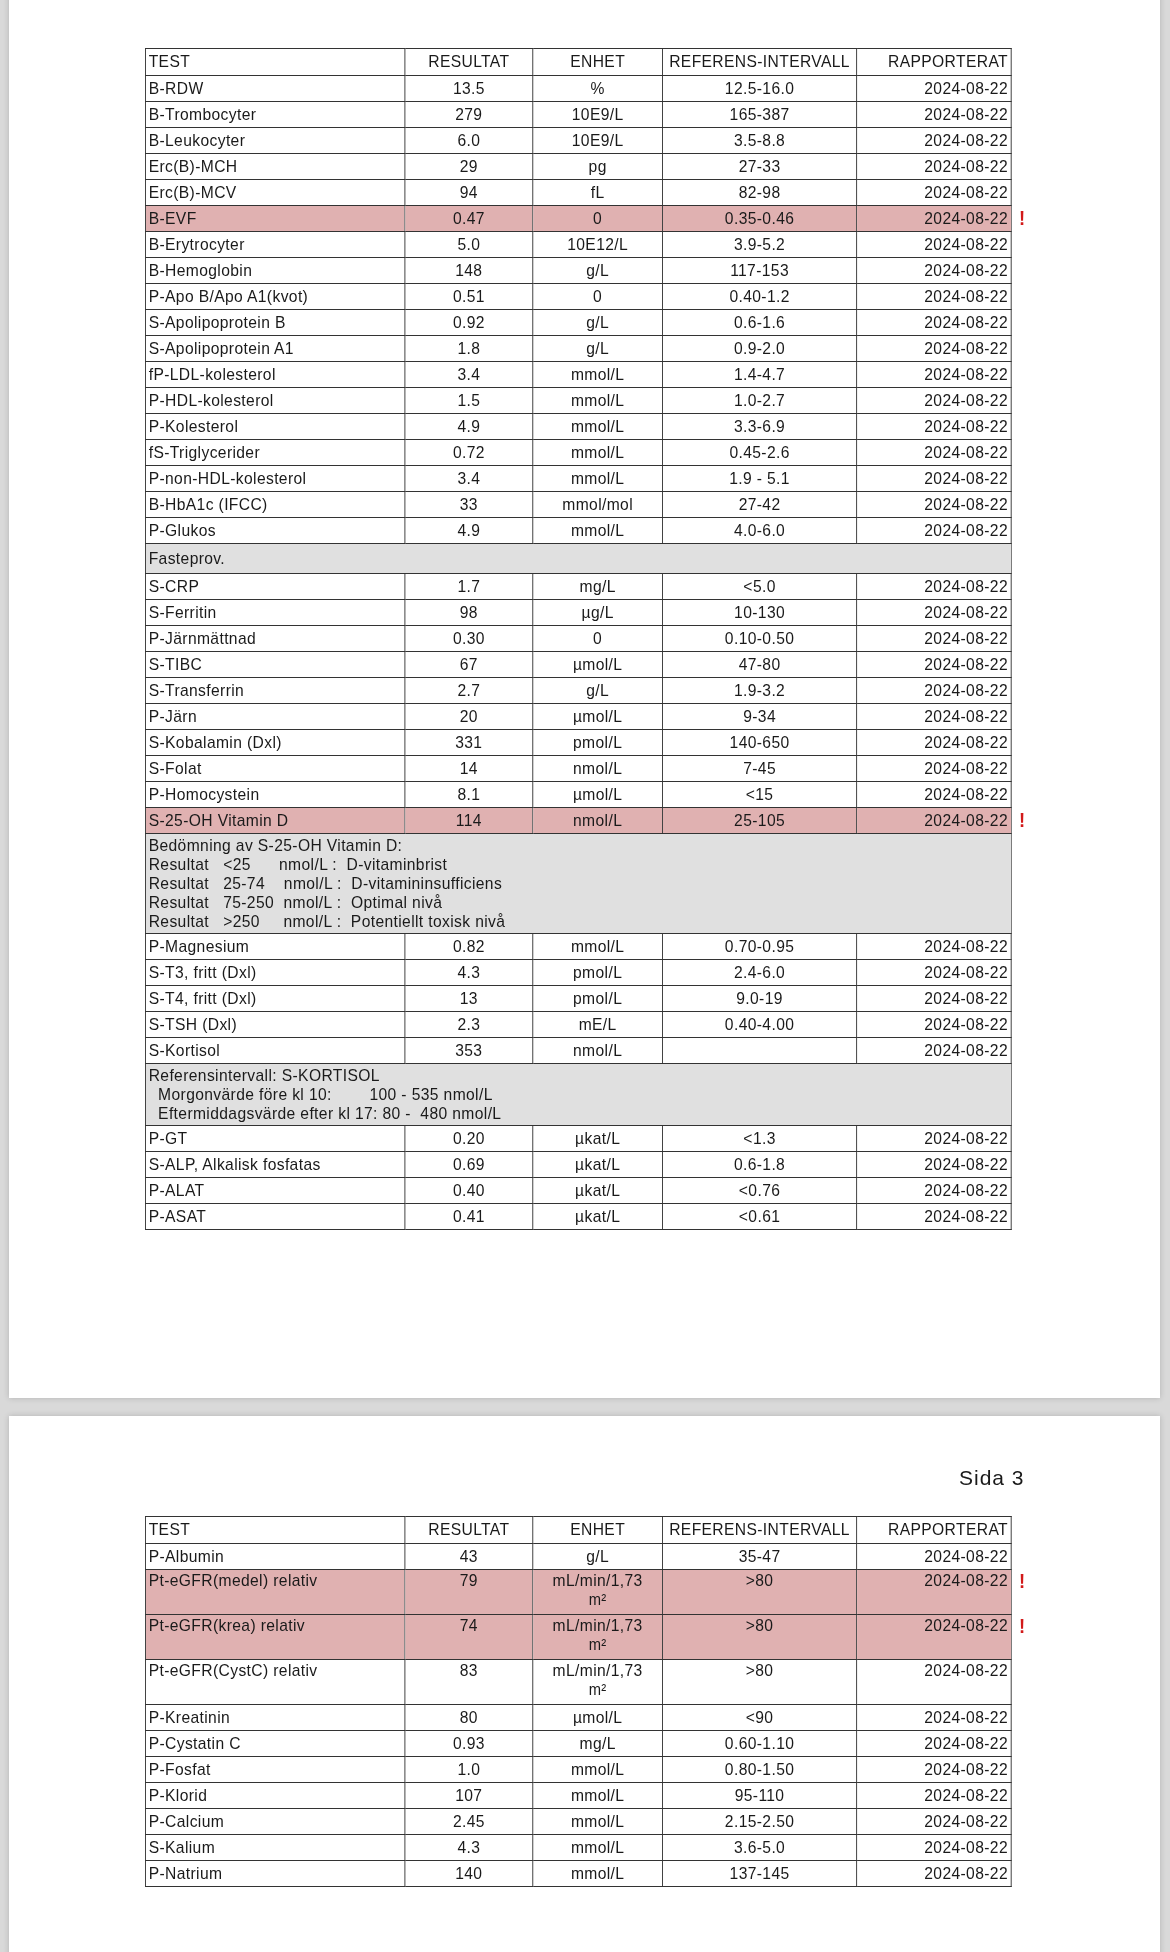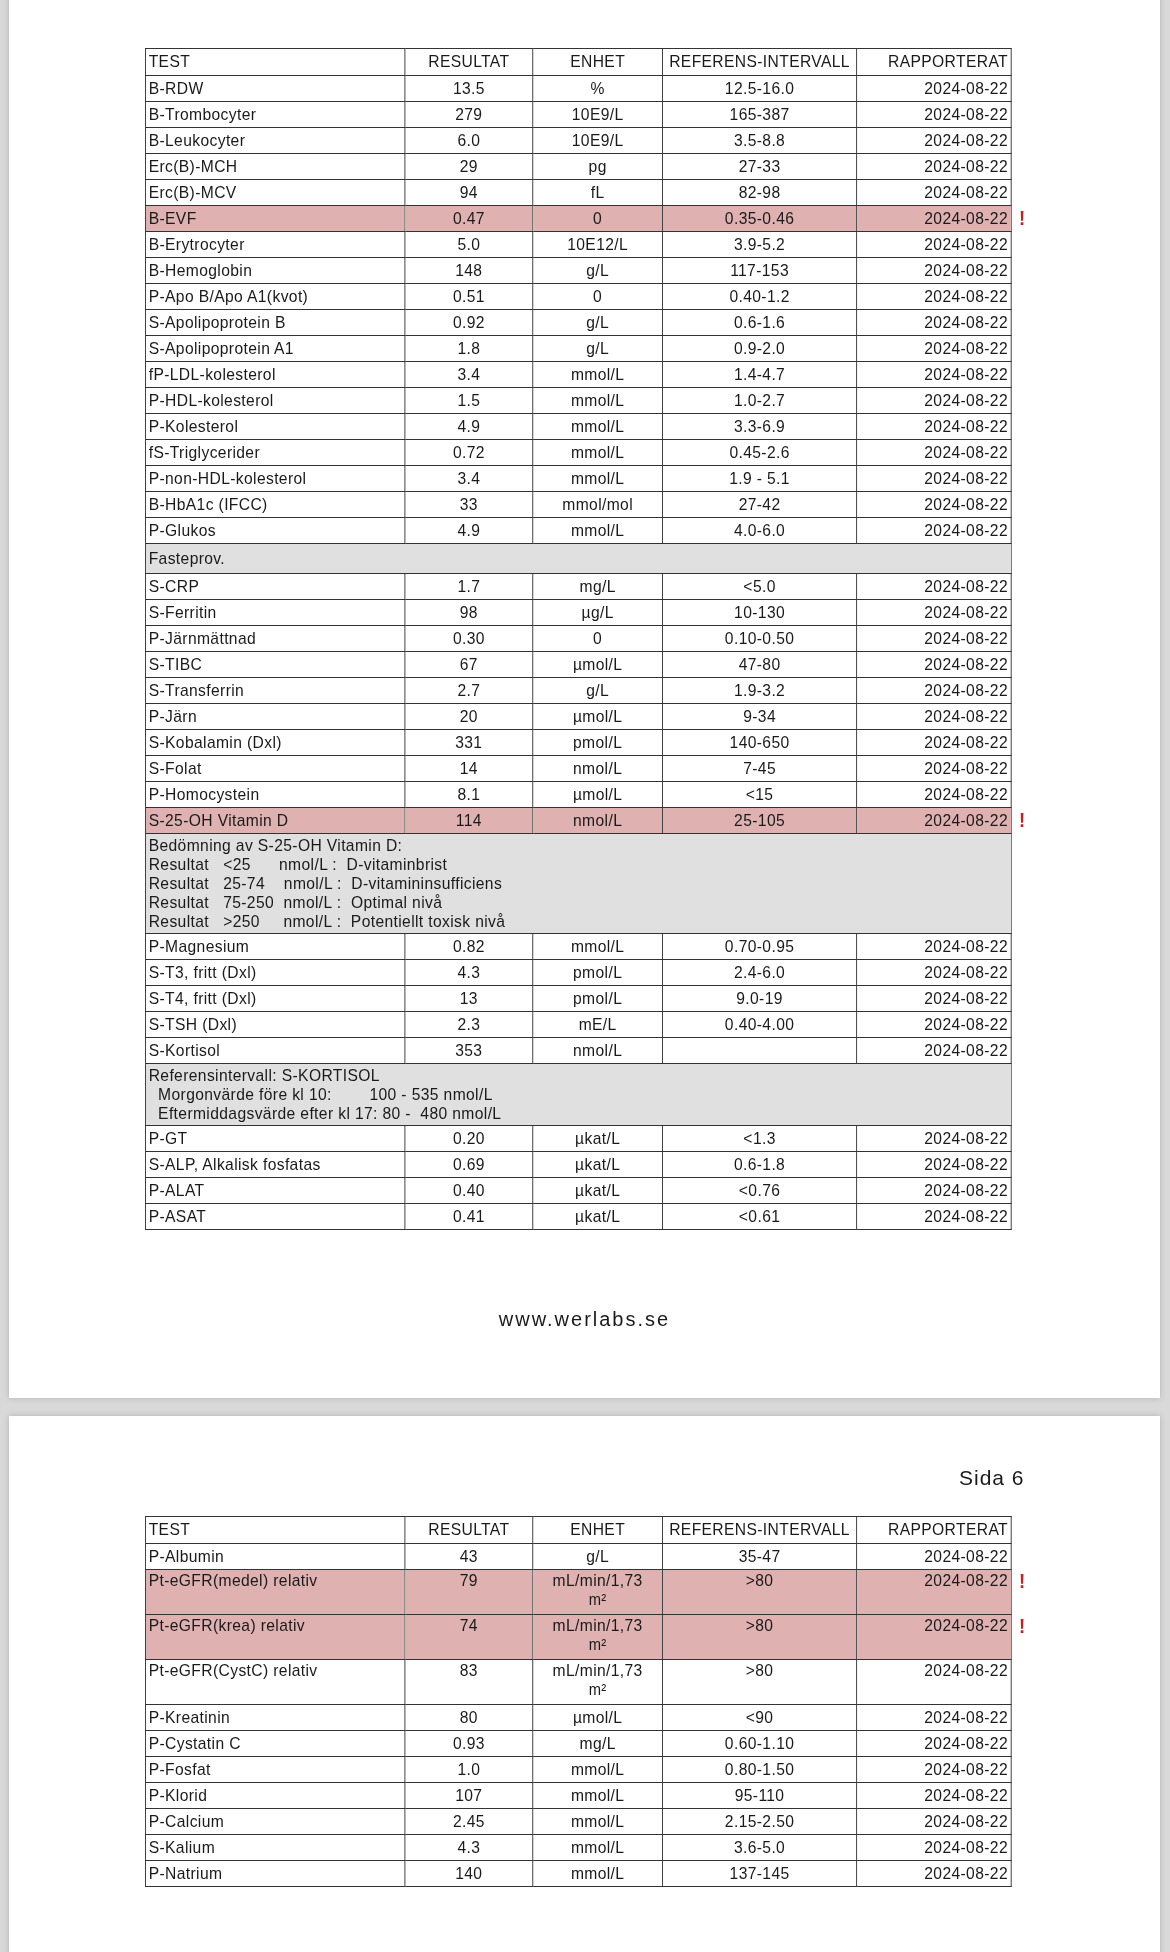--- a/index.html
+++ b/index.html
@@ -351,25 +351,24 @@
         </tr>
         <tr>
           <td class="t-name">P-ASAT</td>
           <td class="t-res">0.41</td>
           <td class="t-unit">µkat/L</td>
           <td class="t-ref">&lt;0.61</td>
           <td class="t-date"><span>2024-08-22</span></td>
         </tr>
       </tbody>
   </table>
-  <div class="footer-url">www.werlabs.se</div>
 </div>
 
 <div class="page" id="page2">
-  <div class="page-num">Sida 6</div>
+  <div class="page-num">Sida 3</div>
   <table class="lab" id="t2">
     <colgroup>
         <col class="c1">
         <col class="c2">
         <col class="c3">
         <col class="c4">
         <col class="c5">
       </colgroup>
     <thead>
       <tr>

